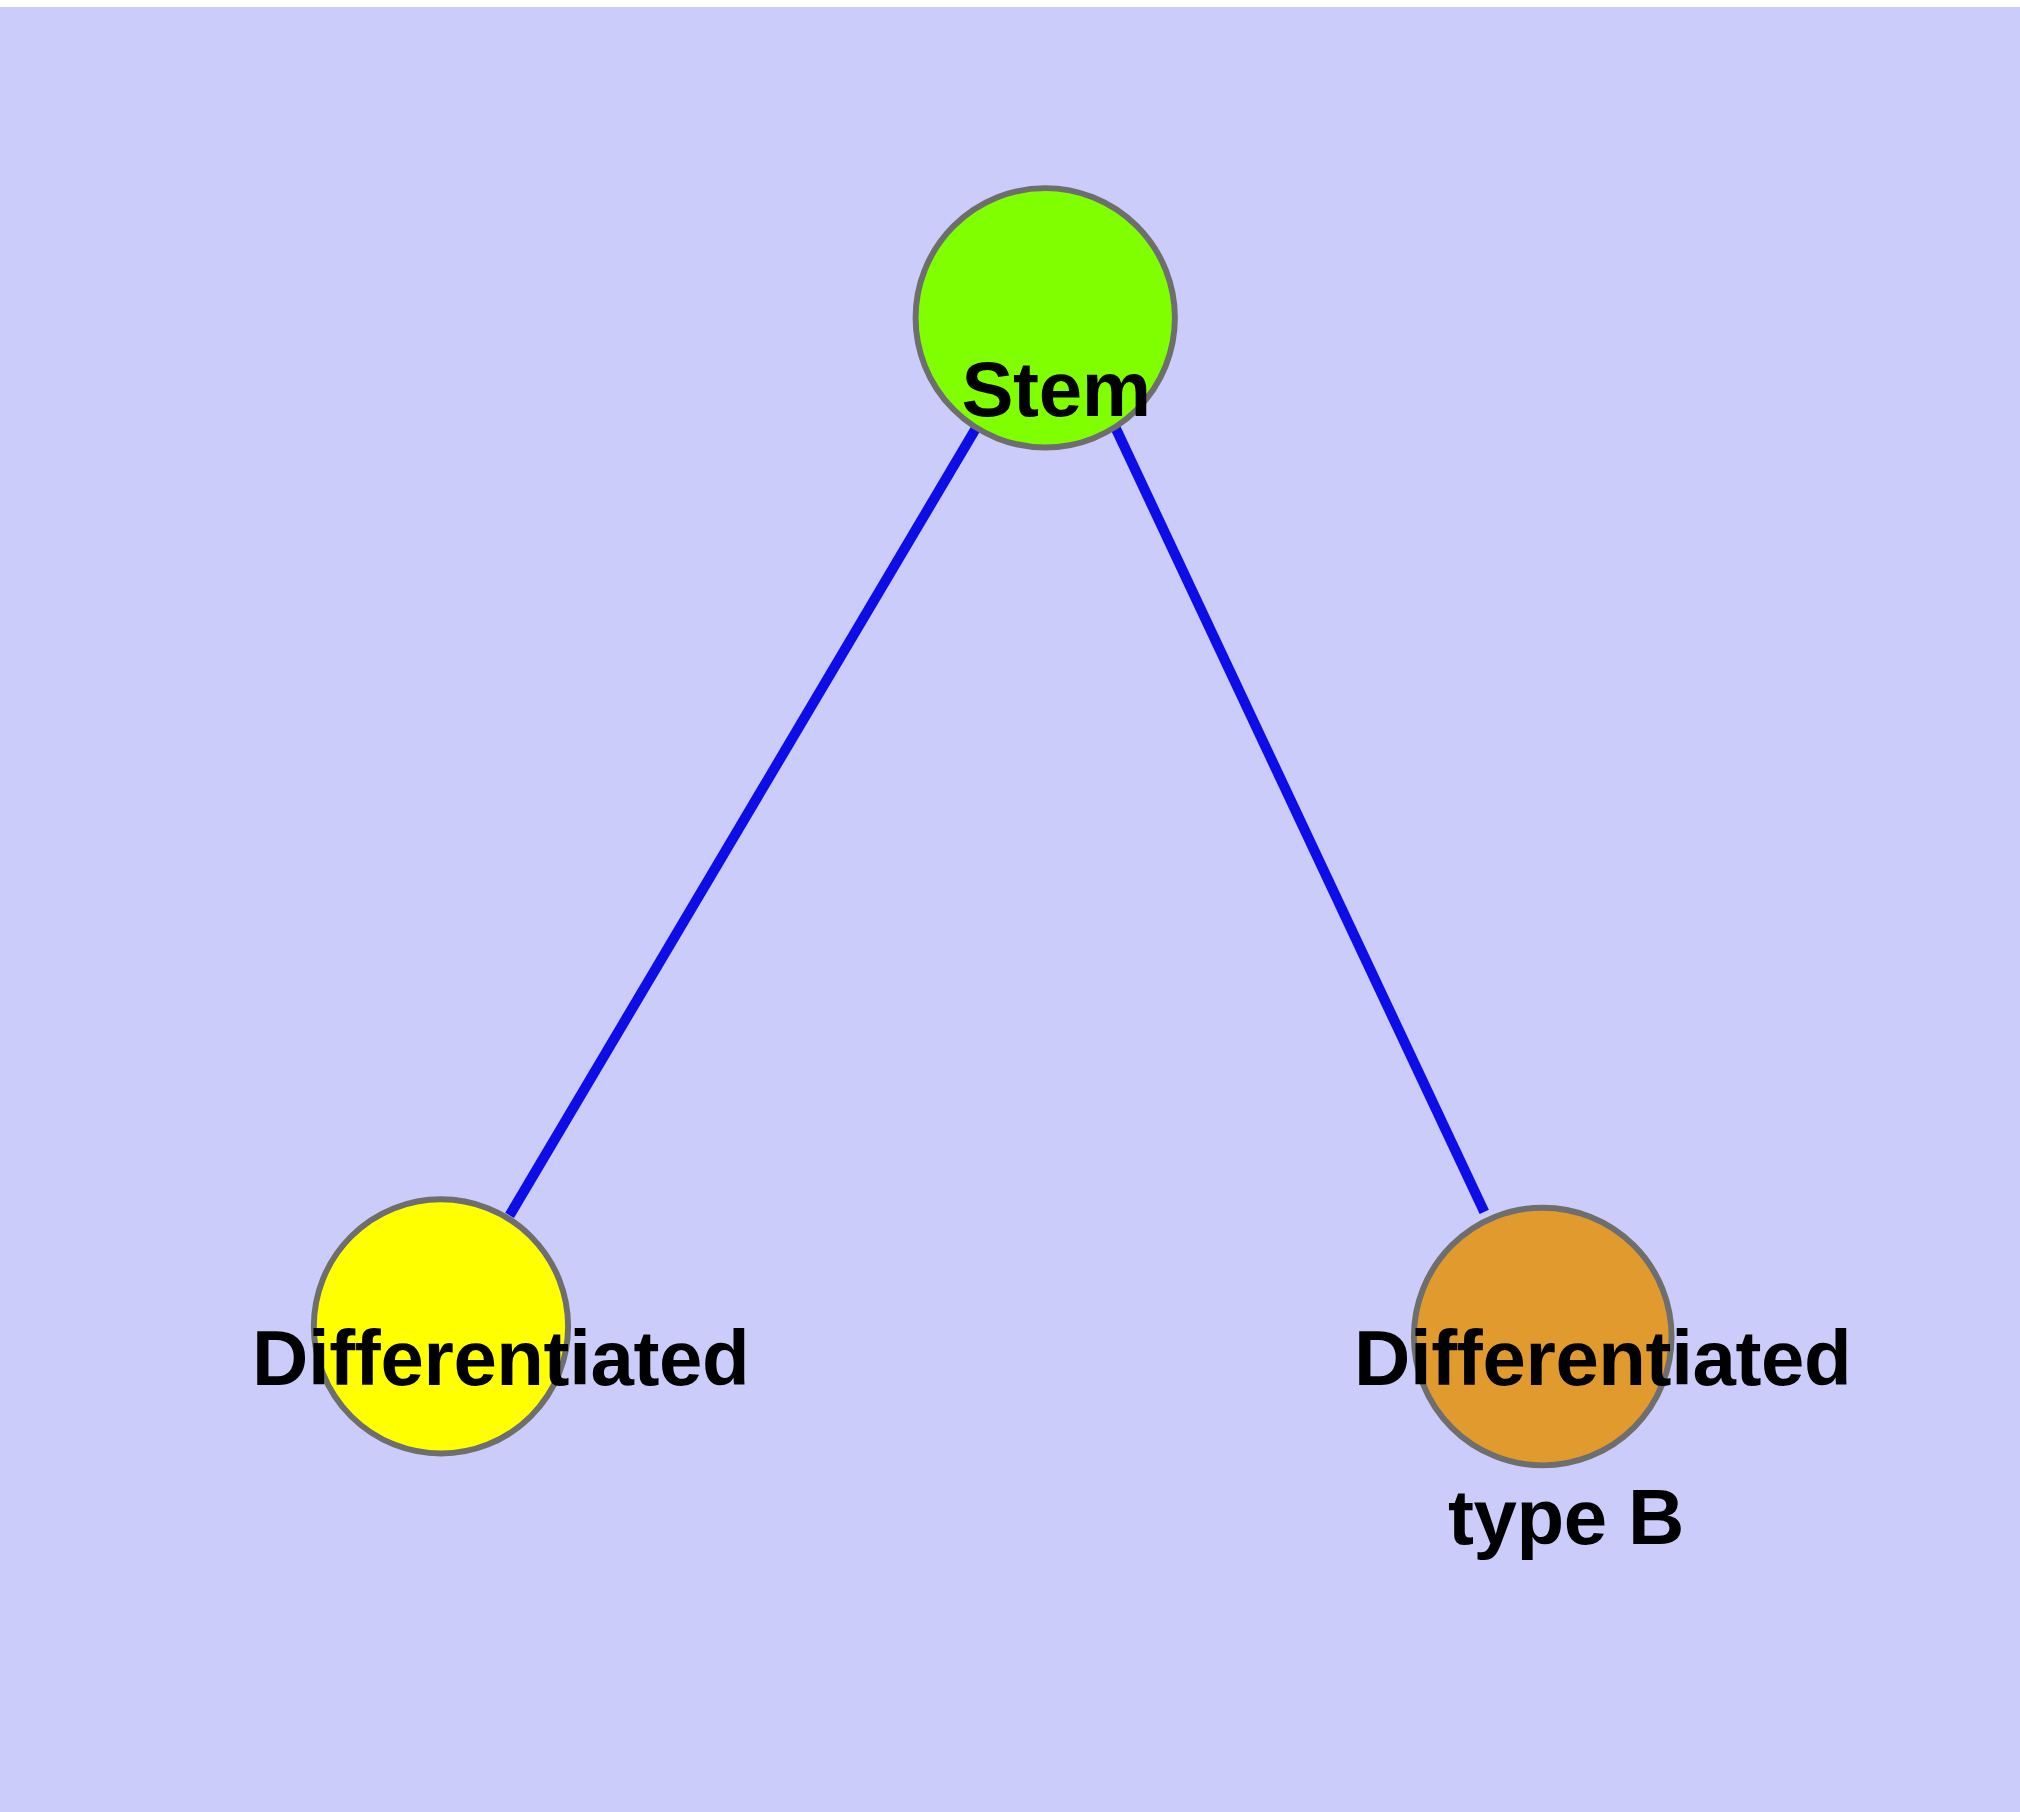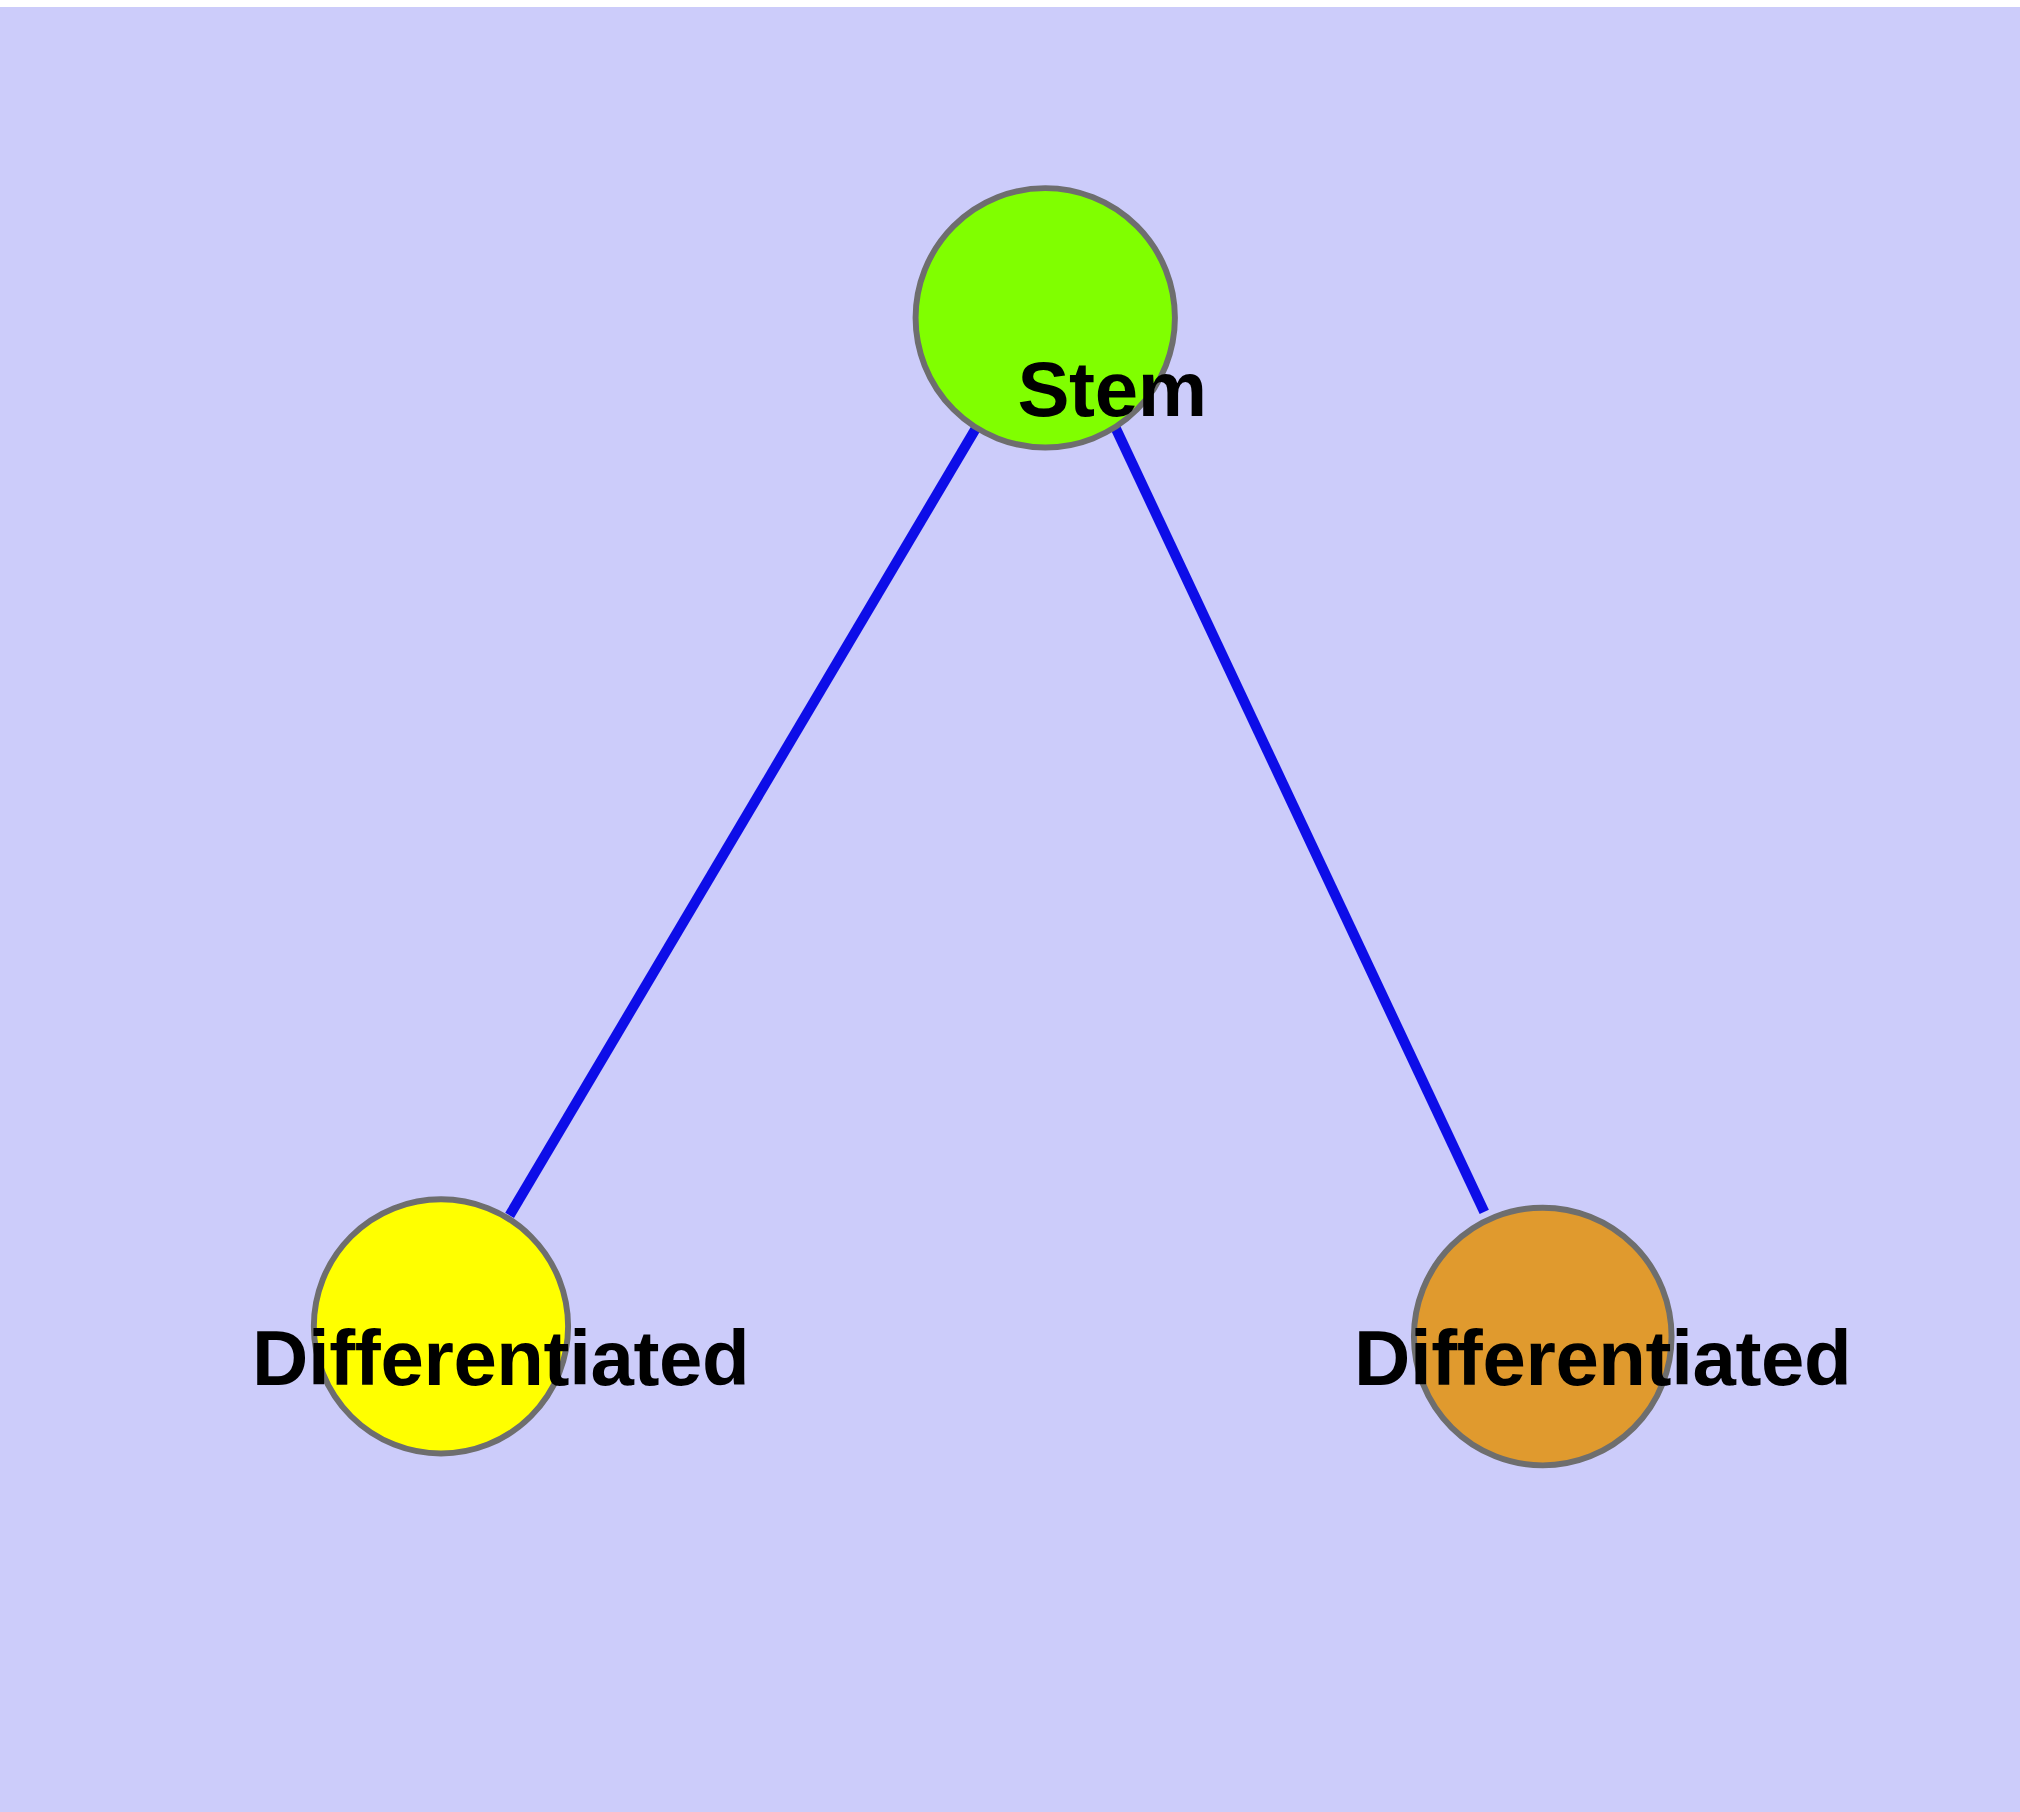--- a/index.html
+++ b/index.html
@@ -43,21 +43,21 @@
     color: #000000;
     font-weight: bold;
     text-align: center;
     white-space: pre;
     line-height: 1.02;
     letter-spacing: -0.4px;
     pointer-events: none;
   }
   #label-stem {
     font-size: 78px;
-    left: 815px;
+    left: 759px;
     top: 270px;
     width: 509px;
   }
   #label-type-a {
     font-size: 78px;
     left: 167px;
     top: 1239px;
     width: 509px;
   }
   #label-type-b {
@@ -91,16 +91,17 @@
   <div id="label-stem" class="node-label" style="font-size: 78px; color: rgb(0, 0, 0);">
     <span>Stem</span>
   </div>
 
   <div id="label-type-a" class="node-label" style="font-size: 78px; color: rgb(0, 0, 0);">
     <span>Differentiated</span><br>
   </div>
 
   <div id="label-type-b" class="node-label" style="font-size: 78px; color: rgb(0, 0, 0);">
     <span>Differentiated</span><br>
+    <span>type B</span>
   </div>
 
 </div>
 
 
 </body></html>

